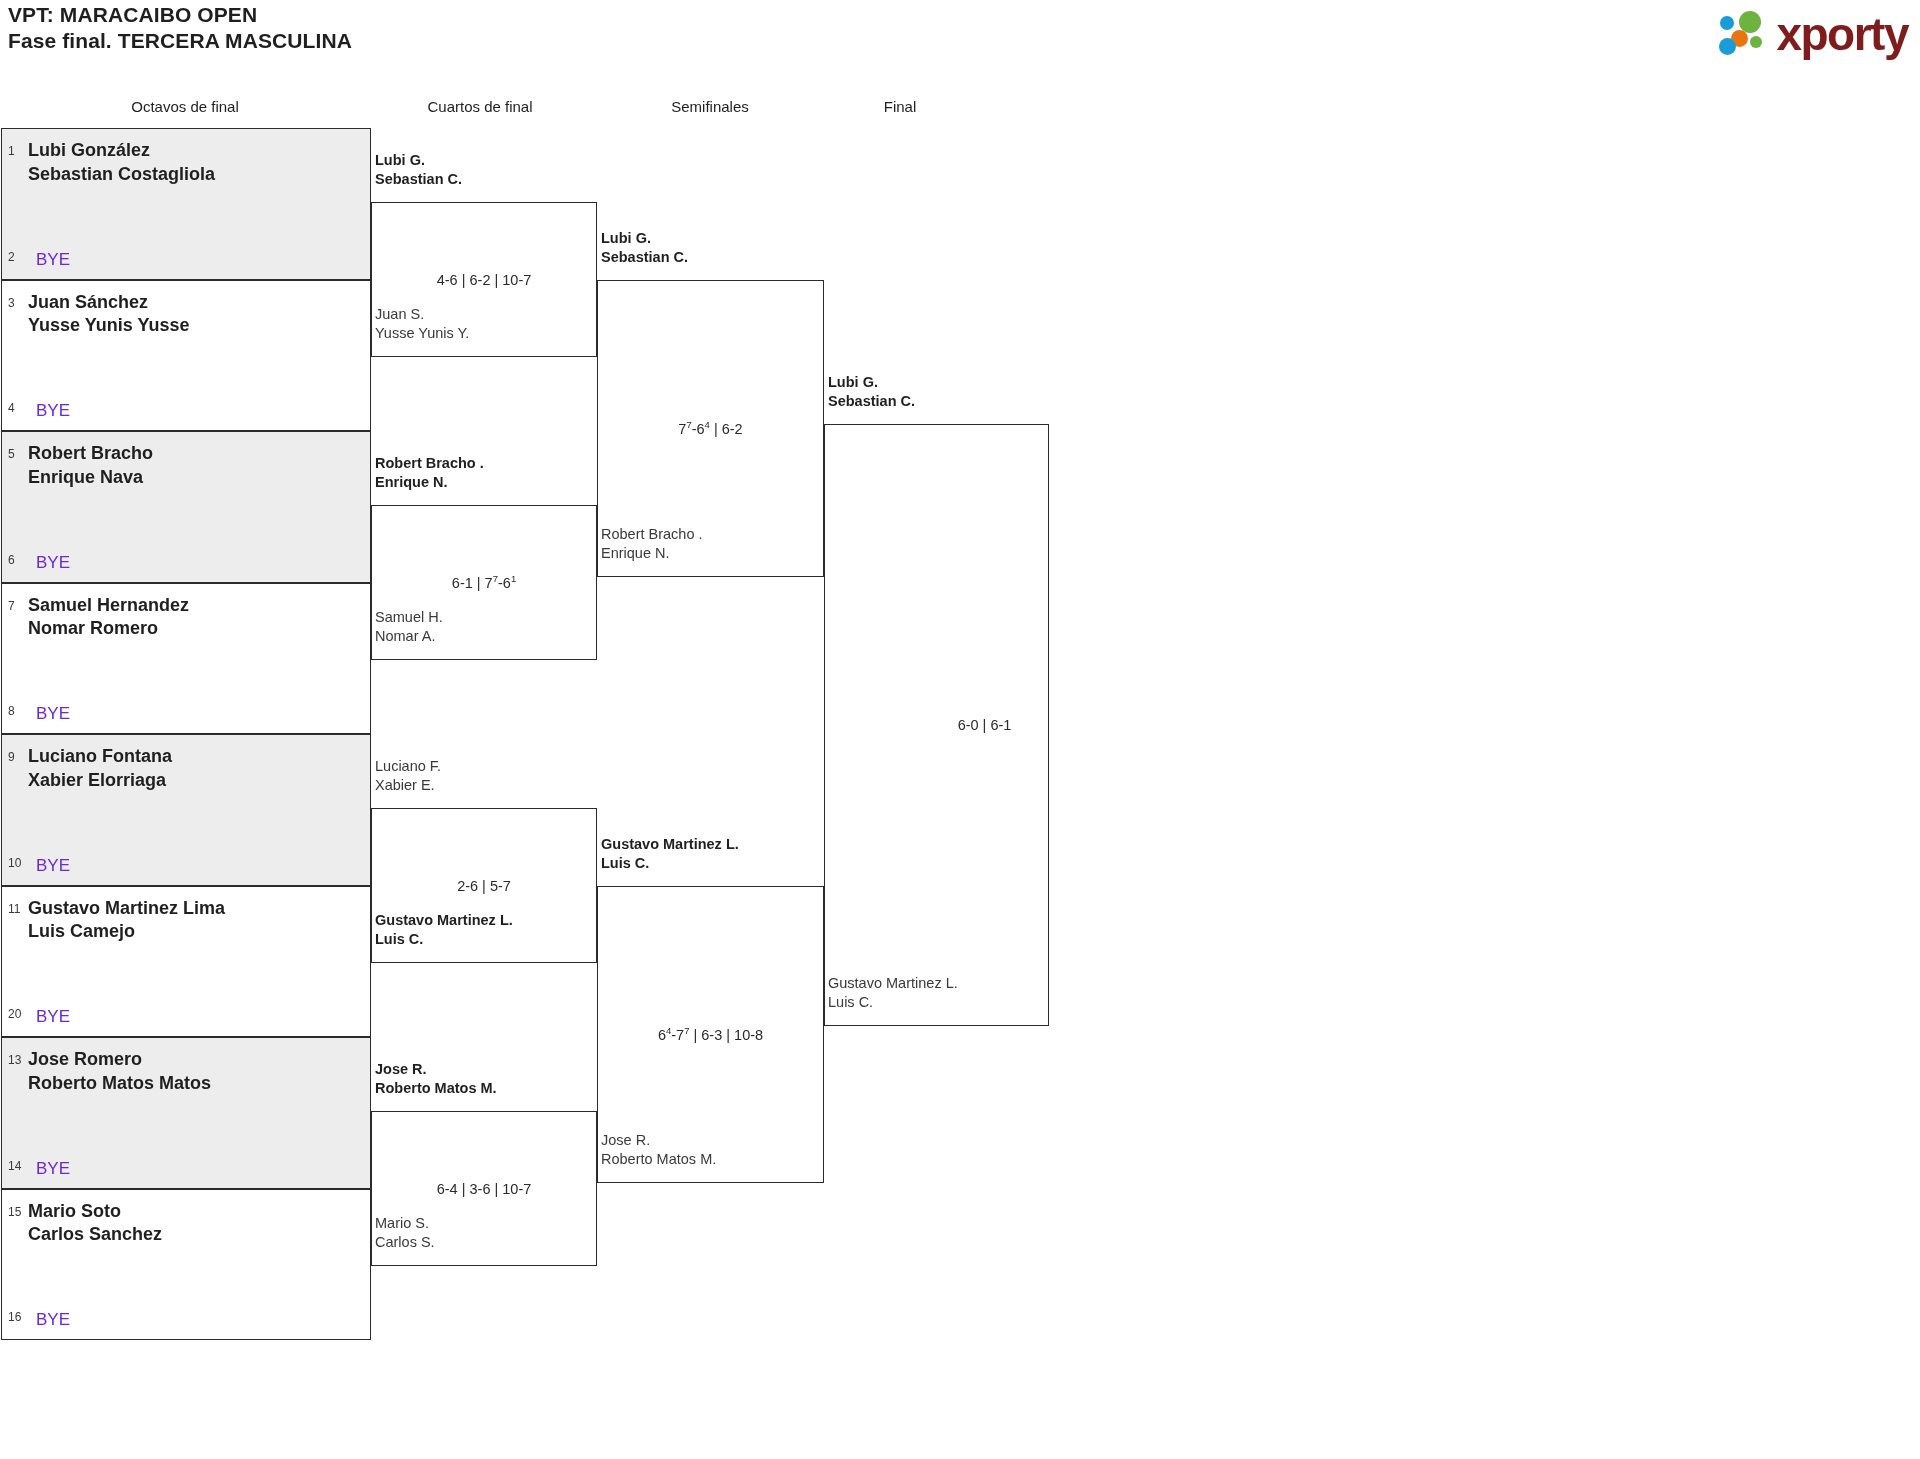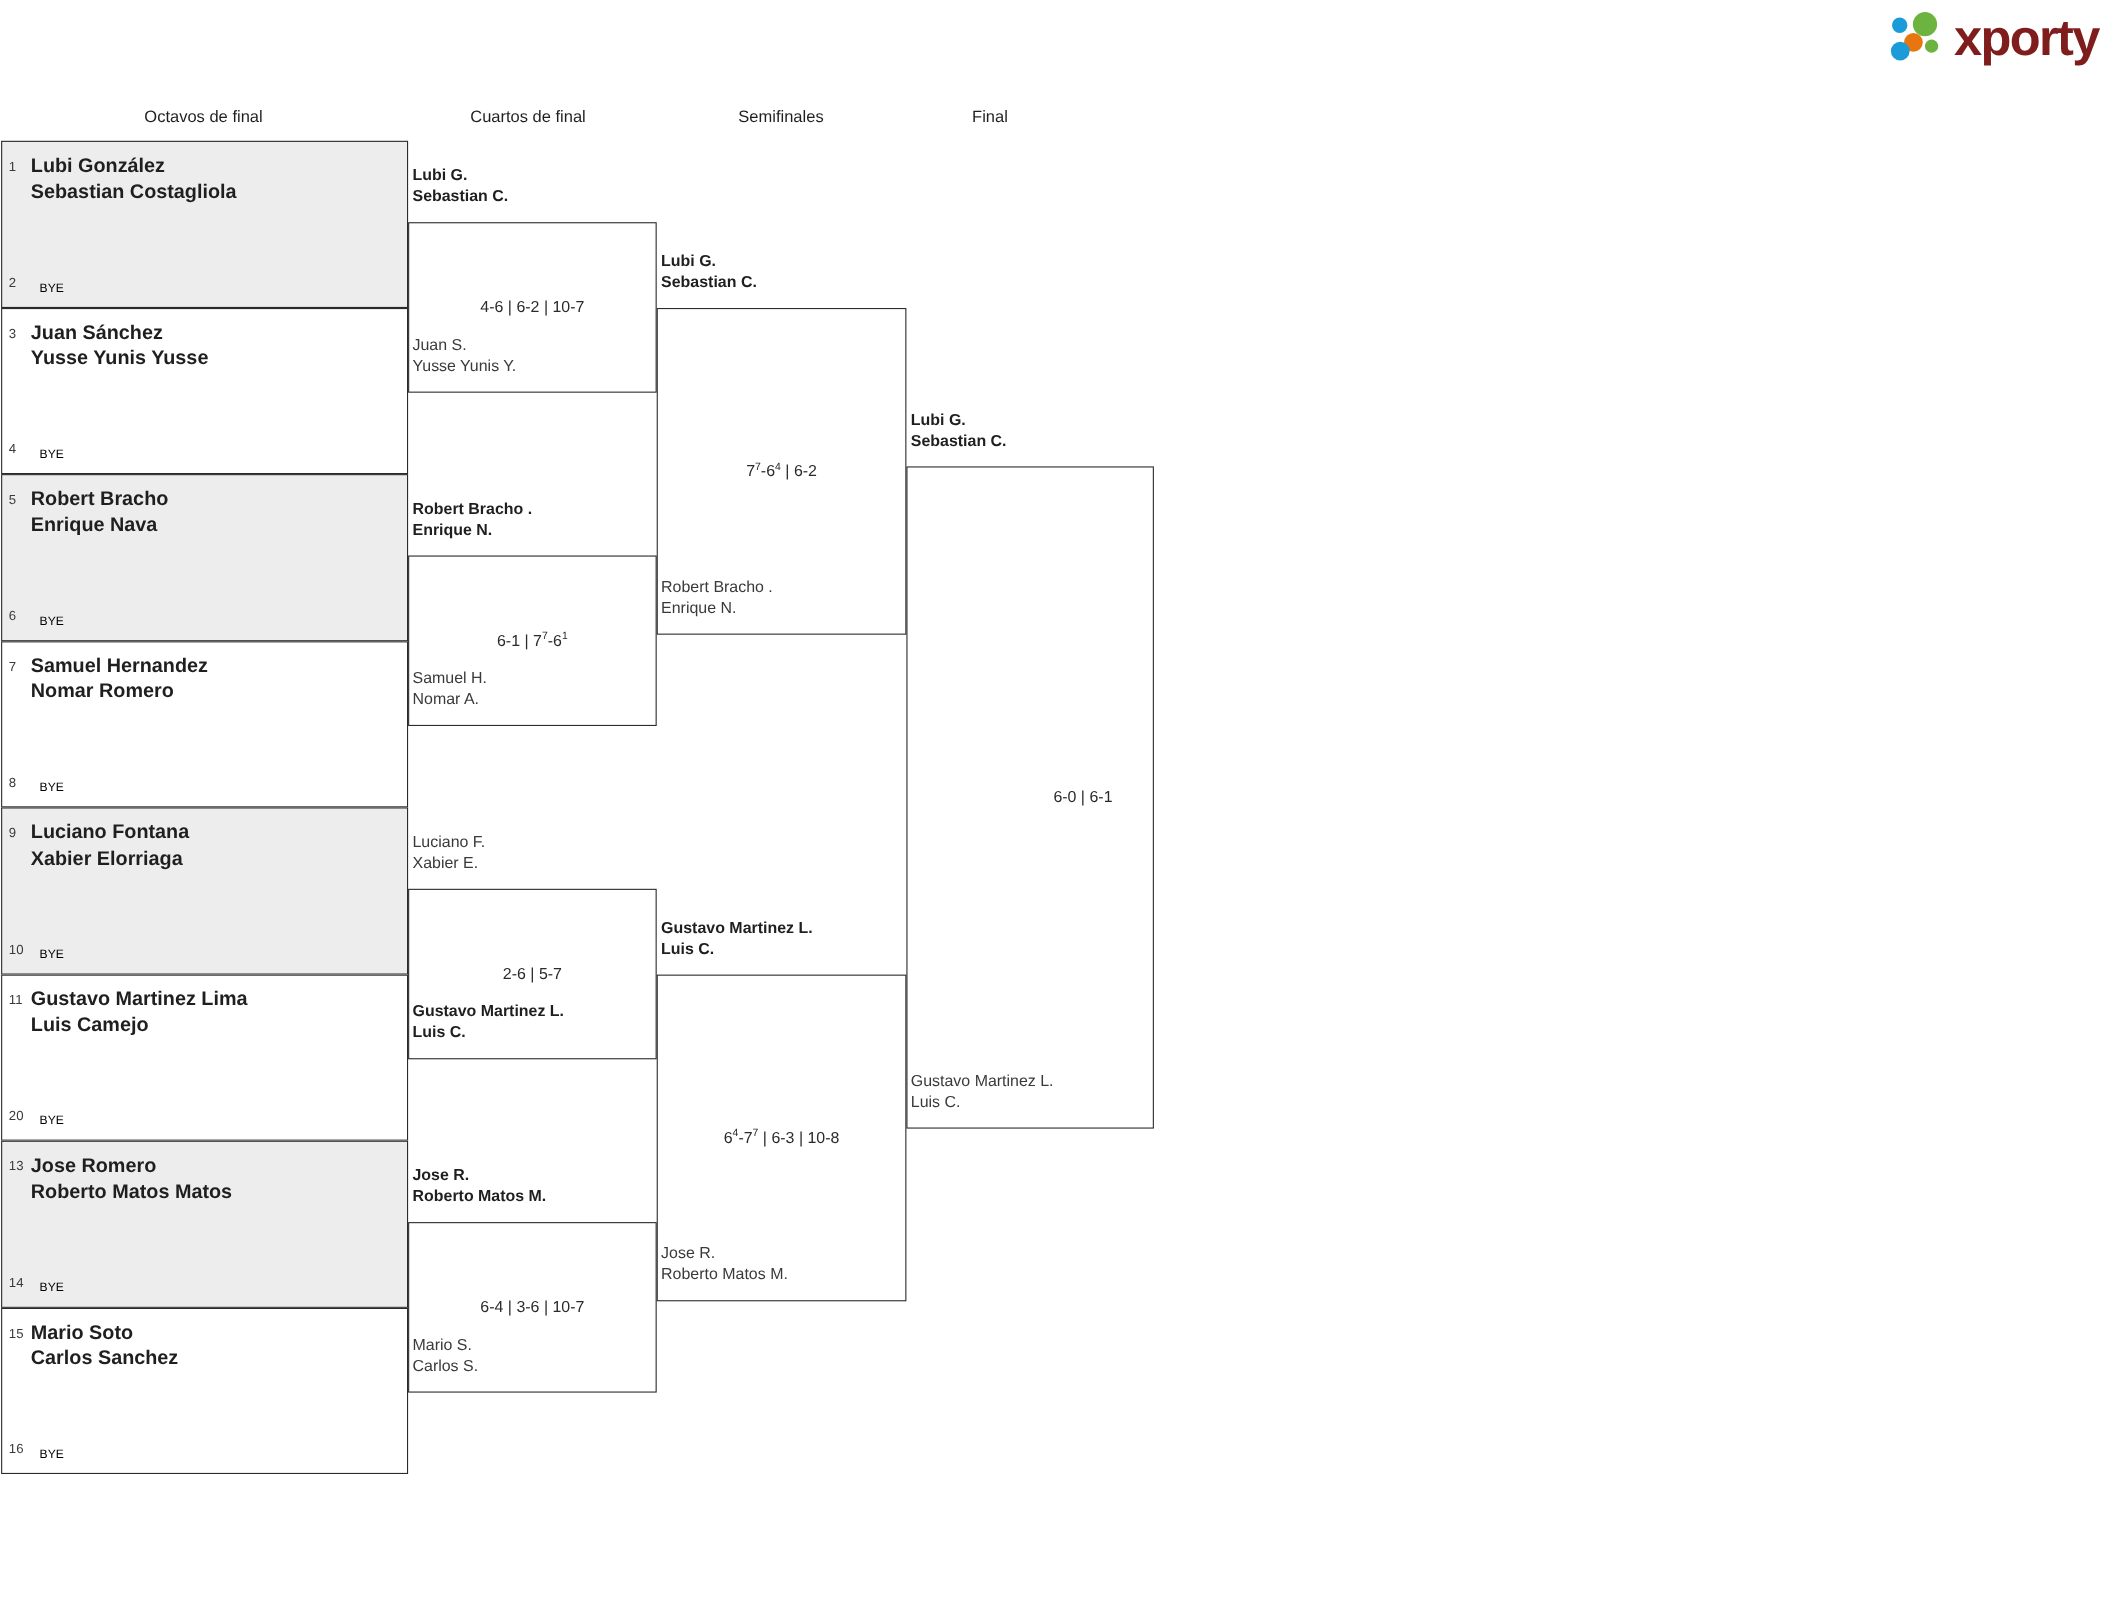--- a/index.html
+++ b/index.html
@@ -96,22 +96,22 @@
     font-size: 18px;
     font-weight: bold;
     line-height: 1.33;
     color: #1f1f1f;
     white-space: nowrap;
   }
   .seed-bye {
     position: absolute;
     left: 34px;
     bottom: 11px;
-    font-size: 11px;
-    color: #000000;
+    font-size: 17px;
+    color: #6d28d9;
     line-height: 1;
   }
 
   
   .match-box {
     position: absolute;
     border: 1px solid #2b2b2b;
     background: transparent;
   }
   .match-score {
@@ -136,20 +136,24 @@
   }
   .team-label.win  { font-weight: bold; color: #1f1f1f; }
   .team-label.lose { font-weight: normal; color: #3a3a3a; }
   .team-label .ln { display: block; }
 </style>
 </head>
 <body>
 
 <div id="root">
 
+  <div class="title-block">
+    <div class="title-line">VPT: MARACAIBO OPEN</div>
+    <div class="title-line">Fase final. TERCERA MASCULINA</div>
+  </div>
 
   <div class="logo">
     <div class="logo-dots">
       <span class="dot-a" style="background: rgb(27, 156, 216);"></span>
       <span class="dot-b" style="background: rgb(232, 118, 15);"></span>
       <span class="dot-c" style="background: rgb(27, 156, 216);"></span>
       <span class="dot-d" style="background: rgb(108, 179, 63);"></span>
       <span class="dot-e" style="background: rgb(108, 179, 63);"></span>
     </div>
     <div class="logo-word" style="color: #7f1d1d;">xporty</div>

